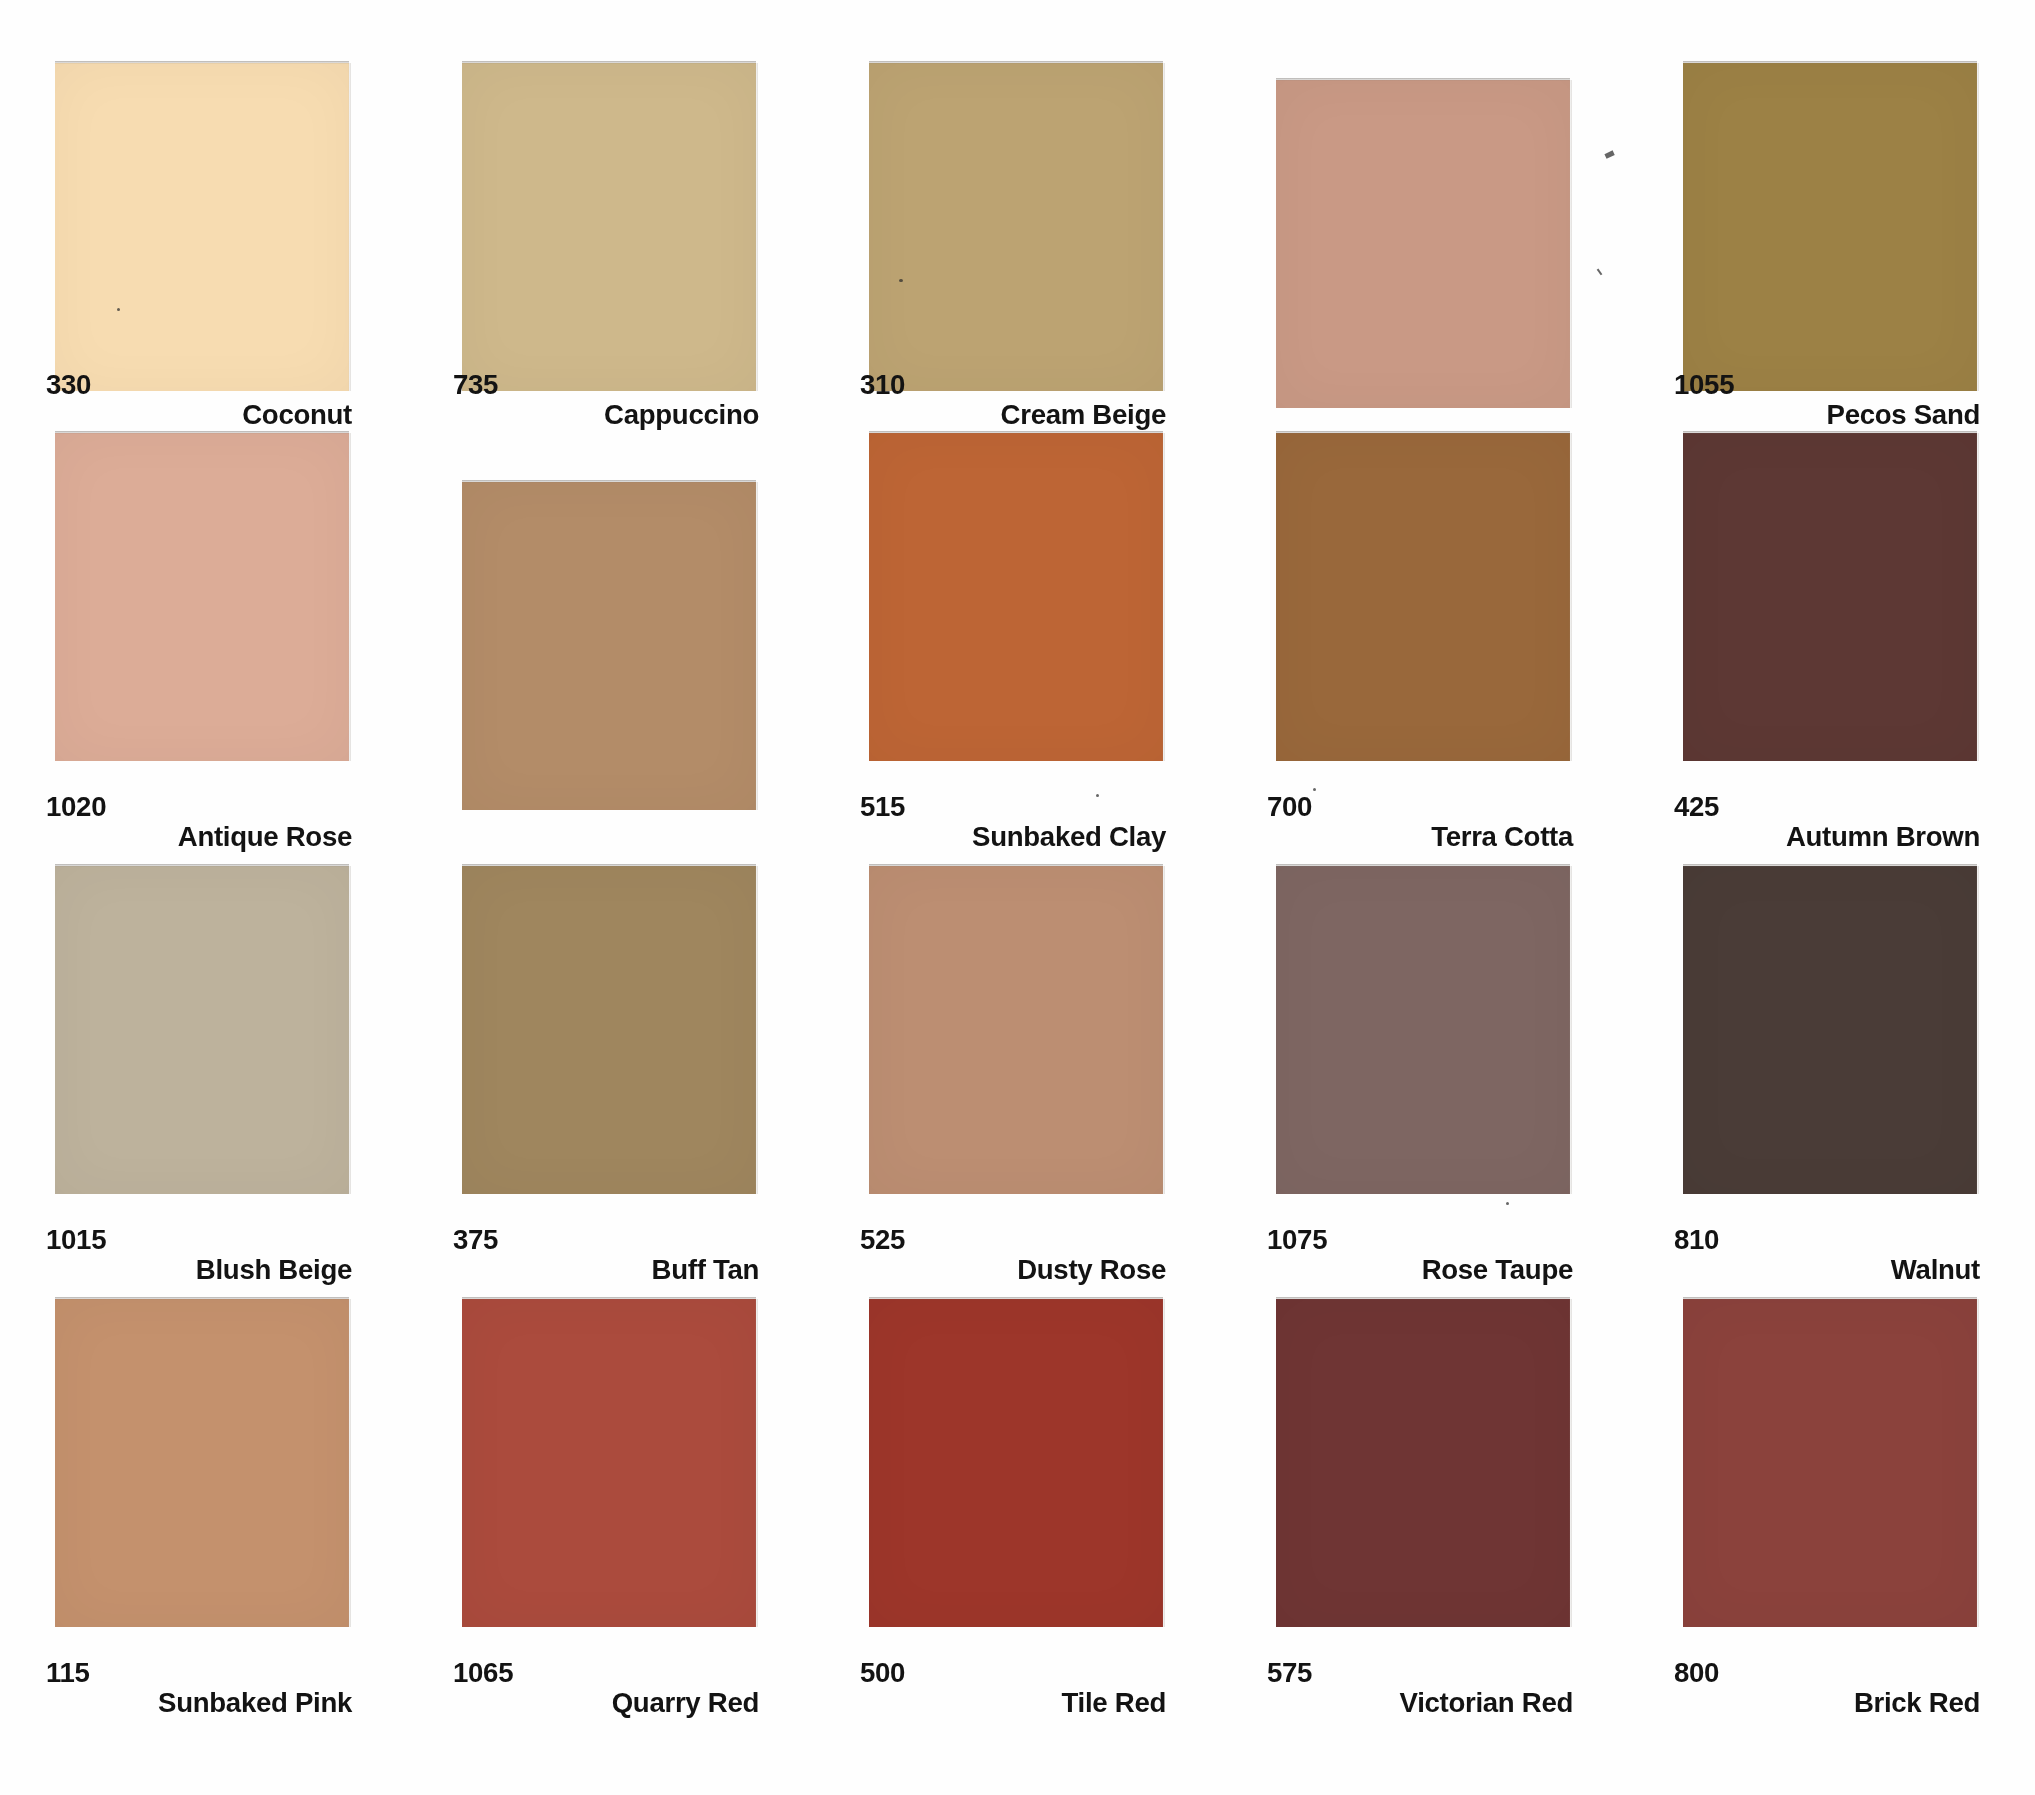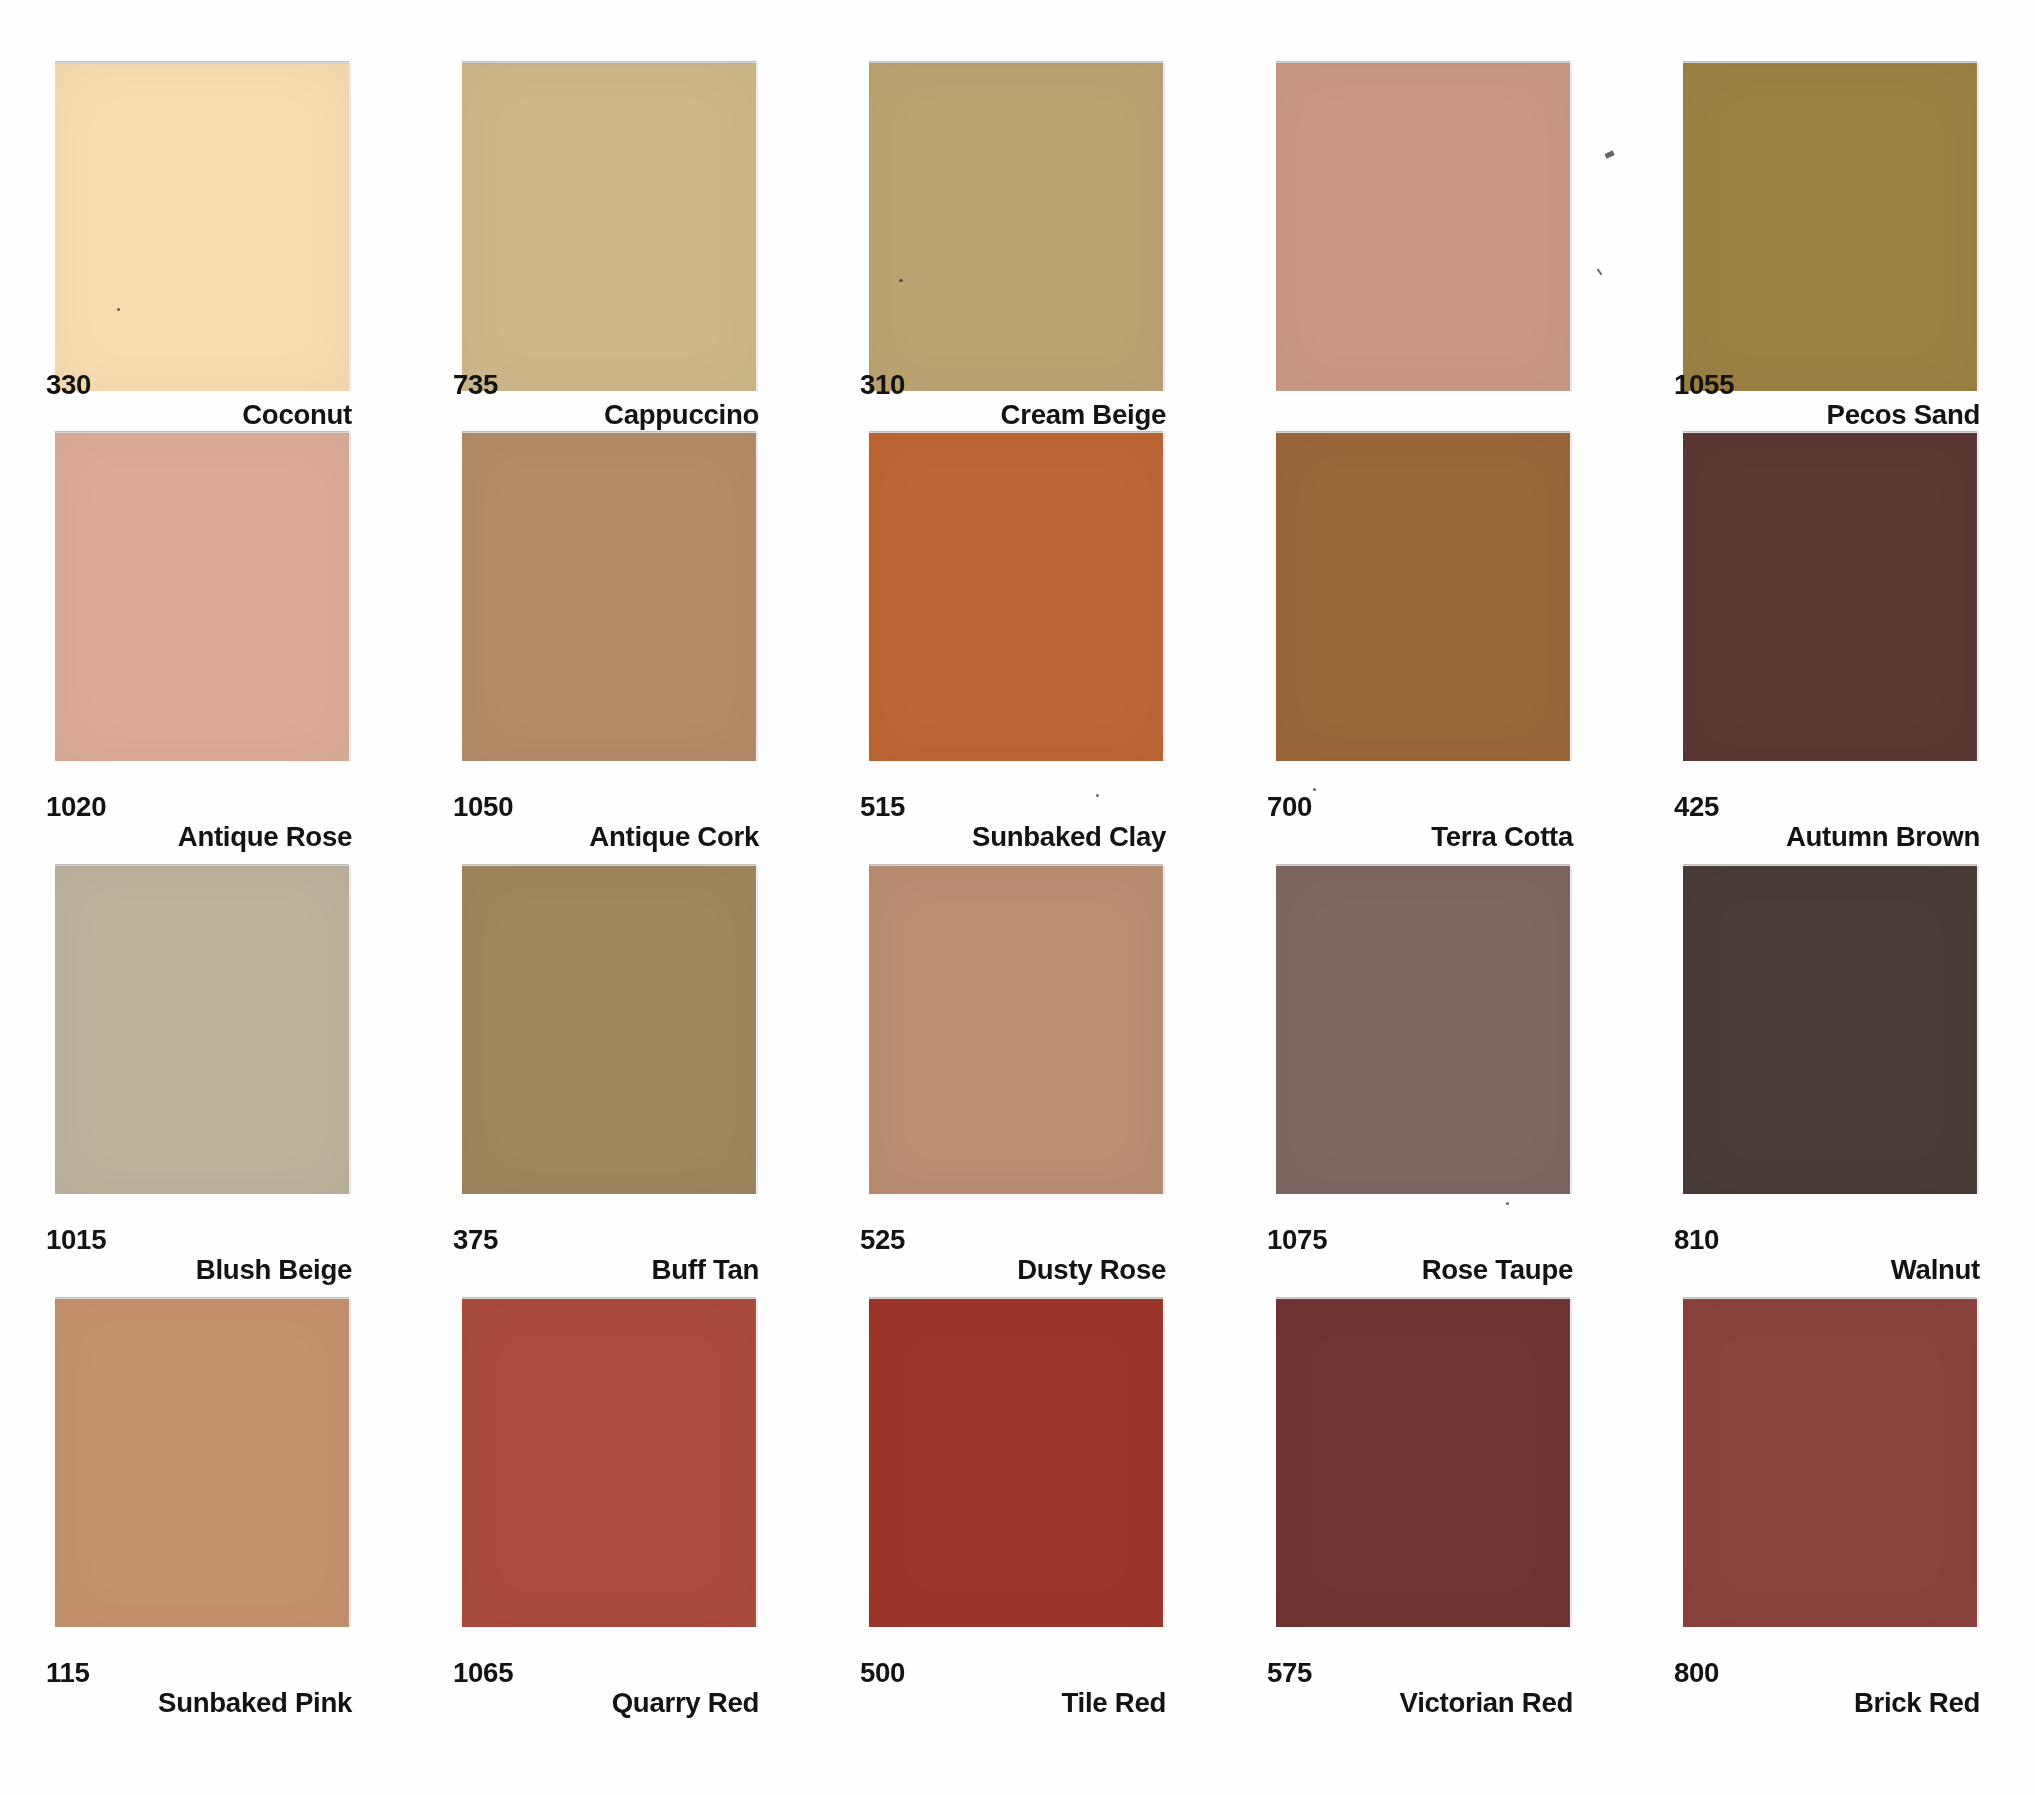--- a/index.html
+++ b/index.html
@@ -44,20 +44,21 @@
   .row.r2 { padding-top: 0px; }
   .row.r3 { padding-top: 0px; }
   .row.r4 { padding-top: 0px; }
 
   .cell {
     position: relative;
     width: 407px;
     box-sizing: border-box;
     display: flex;
     flex-direction: column;
+    justify-content: center;
   }
 
   .swatch-wrap {
     position: relative;
     width: 407px;
     height: 336px;
     box-sizing: border-box;
   }
 
   .swatch {
@@ -189,24 +190,20 @@
         </div>
         <div class="caption">
           <span class="code">1020</span>
           <span class="name">Antique Rose</span>
         </div>
       </div>
       <div class="cell">
         <div class="swatch-wrap">
           <div class="swatch" style="background-color: rgb(179, 140, 104);"></div>
         </div>
-        <div class="caption">
-          <span class="code">1050</span>
-          <span class="name">Antique Cork</span>
-        </div>
       </div>
       <div class="cell">
         <div class="swatch-wrap">
           <div class="swatch" style="background-color: rgb(189, 101, 53);"></div>
         </div>
         <div class="caption">
           <span class="code">515</span>
           <span class="name">Sunbaked Clay</span>
         </div>
       </div>

